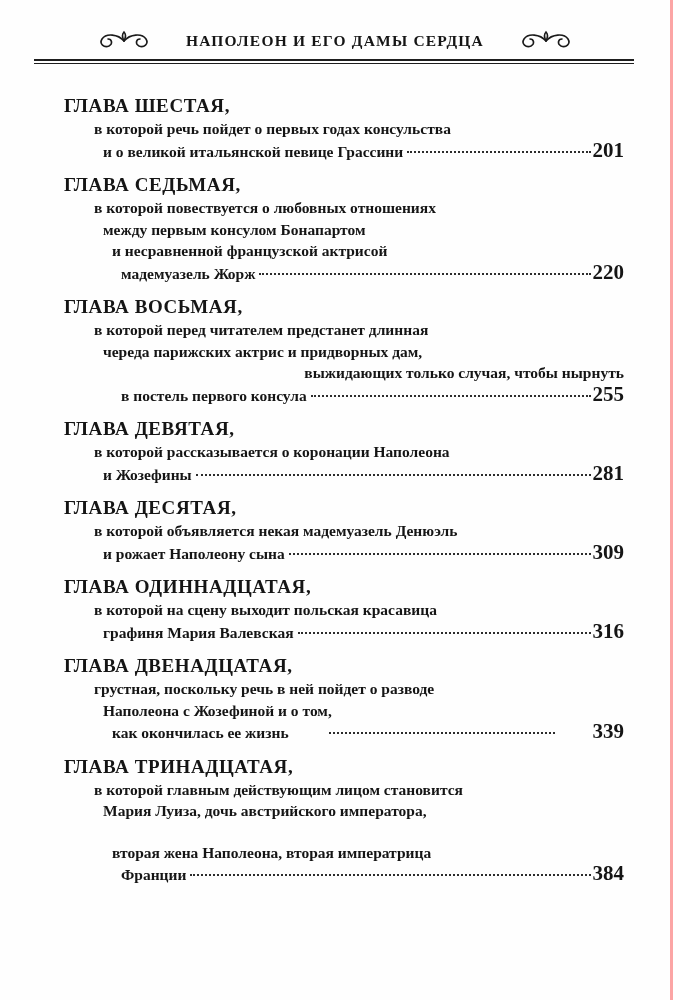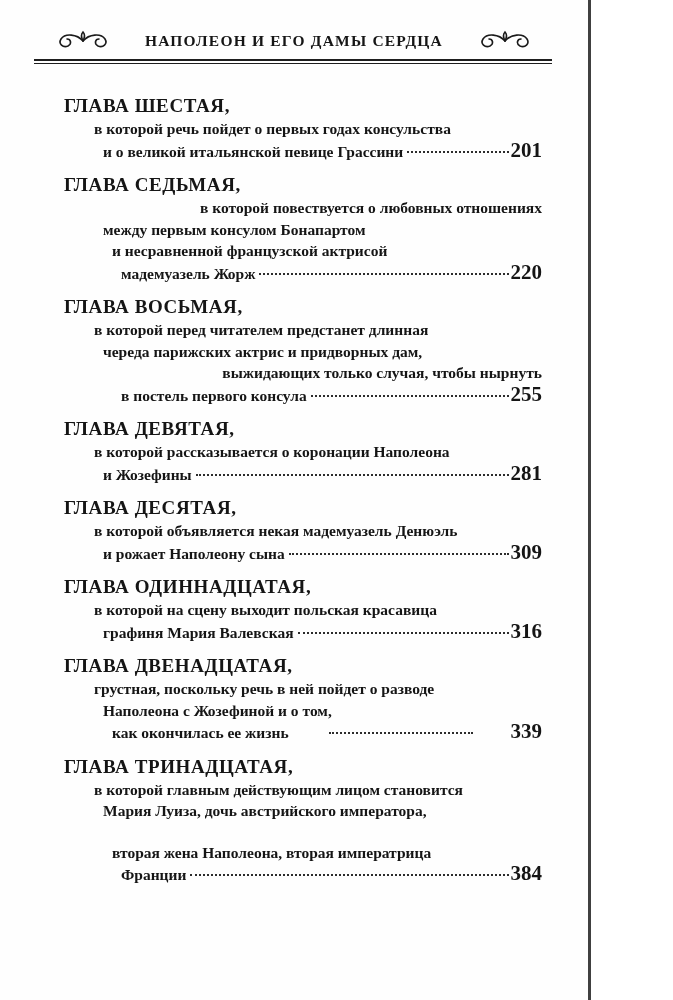--- a/index.html
+++ b/index.html
@@ -2,28 +2,28 @@
 <html><head>
 <meta charset="utf-8">
 <style>
   html, body {
     margin: 0;
     padding: 0;
     background: #ffffff;
   }
   .book-page {
     position: relative;
-    width: 591px;
+    width: 673px;
     height: 1000px;
     background: #fefefe;
     color: #151515;
     font-family: "Liberation Serif", "DejaVu Serif", serif;
     overflow: hidden;
     box-sizing: border-box;
-    border-right: 3px solid #404040;
+    border-right: 3px solid #fca5a5;
   }
   .header-row {
     display: flex;
     align-items: center;
     justify-content: center;
     gap: 34px;
     padding-top: 30px;
   }
   .ornament {
     display: inline-block;
@@ -117,21 +117,21 @@
           <span class="line-text">в которой речь пойдет о первых годах консульства</span>
         </div>
         <div class="entry-line" style="padding-left: 39px;">
           <span class="line-text">и о великой итальянской певице Грассини</span>
           <span class="leader"></span>
           <span class="page-num">201</span>
         </div>
       </section>
       <section class="entry">
         <div class="entry-heading">ГЛАВА СЕДЬМАЯ,</div>
-        <div class="entry-line" style="padding-left: 30px; justify-content: flex-end;">
+        <div class="entry-line" style="padding-left: 30px;">
           <span class="line-text">в которой повествуется о любовных отношениях</span>
         </div>
         <div class="entry-line" style="padding-left: 39px;">
           <span class="line-text">между первым консулом Бонапартом</span>
         </div>
         <div class="entry-line" style="padding-left: 48px;">
           <span class="line-text">и несравненной французской актрисой</span>
         </div>
         <div class="entry-line" style="padding-left: 57px;">
           <span class="line-text">мадемуазель Жорж</span>

